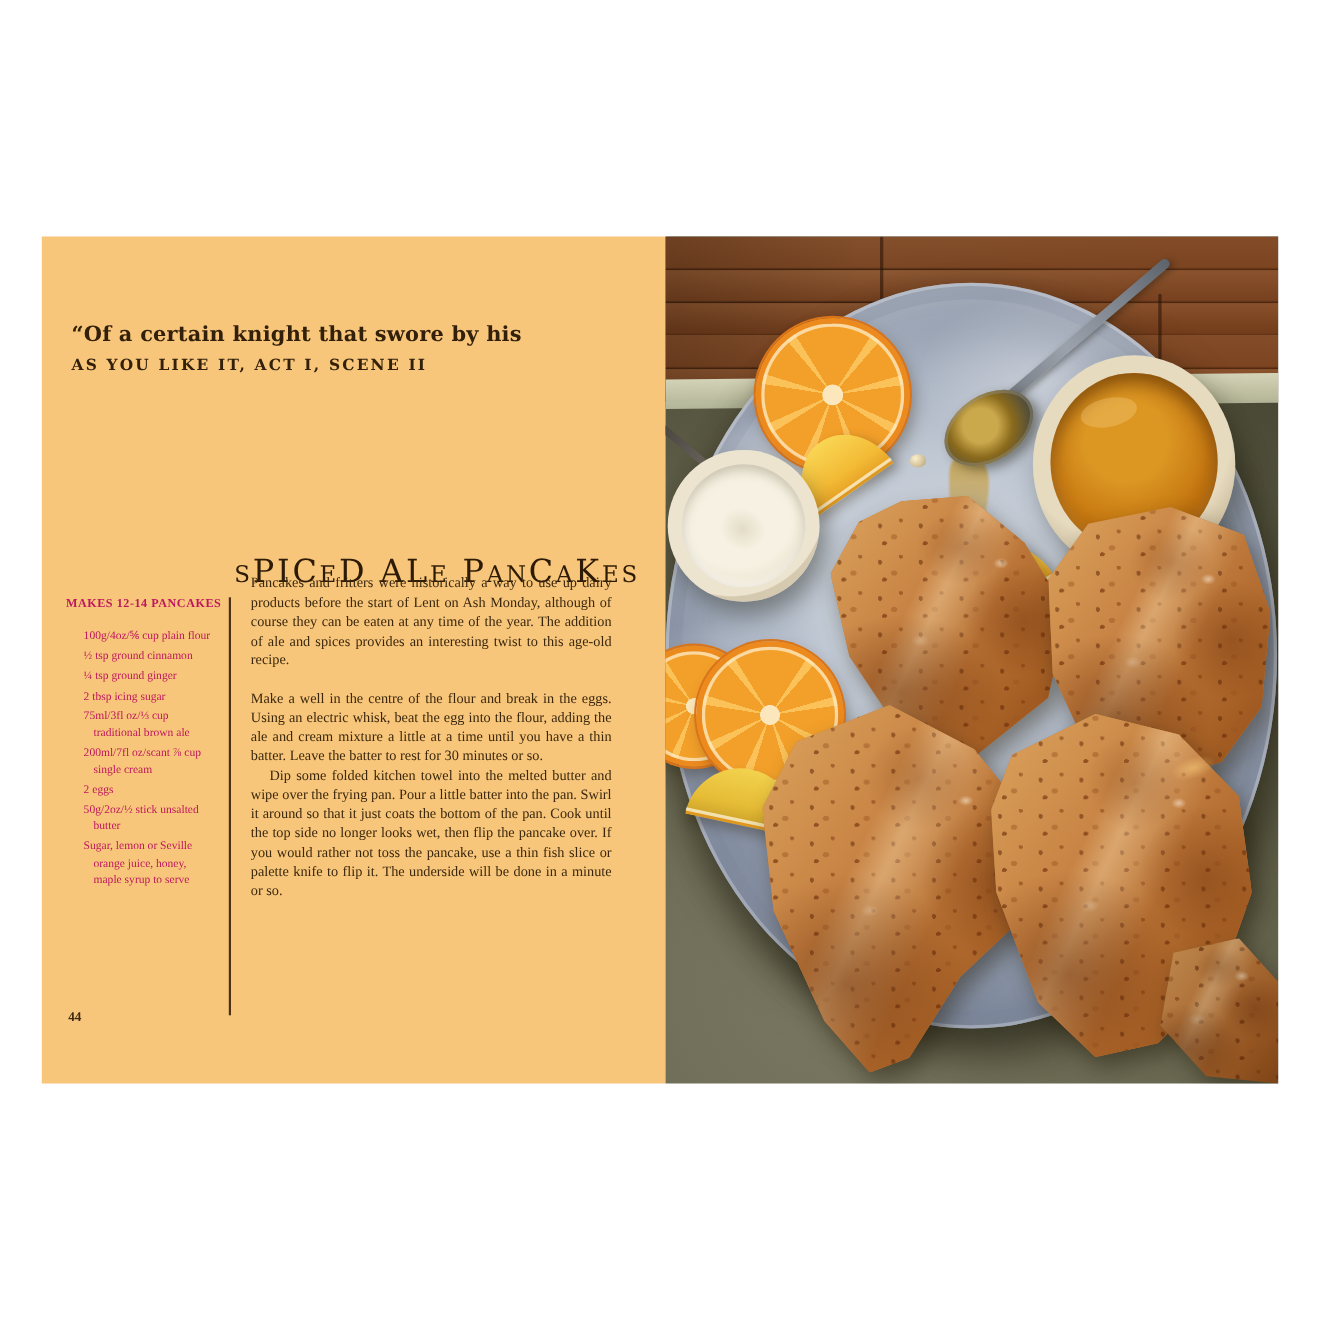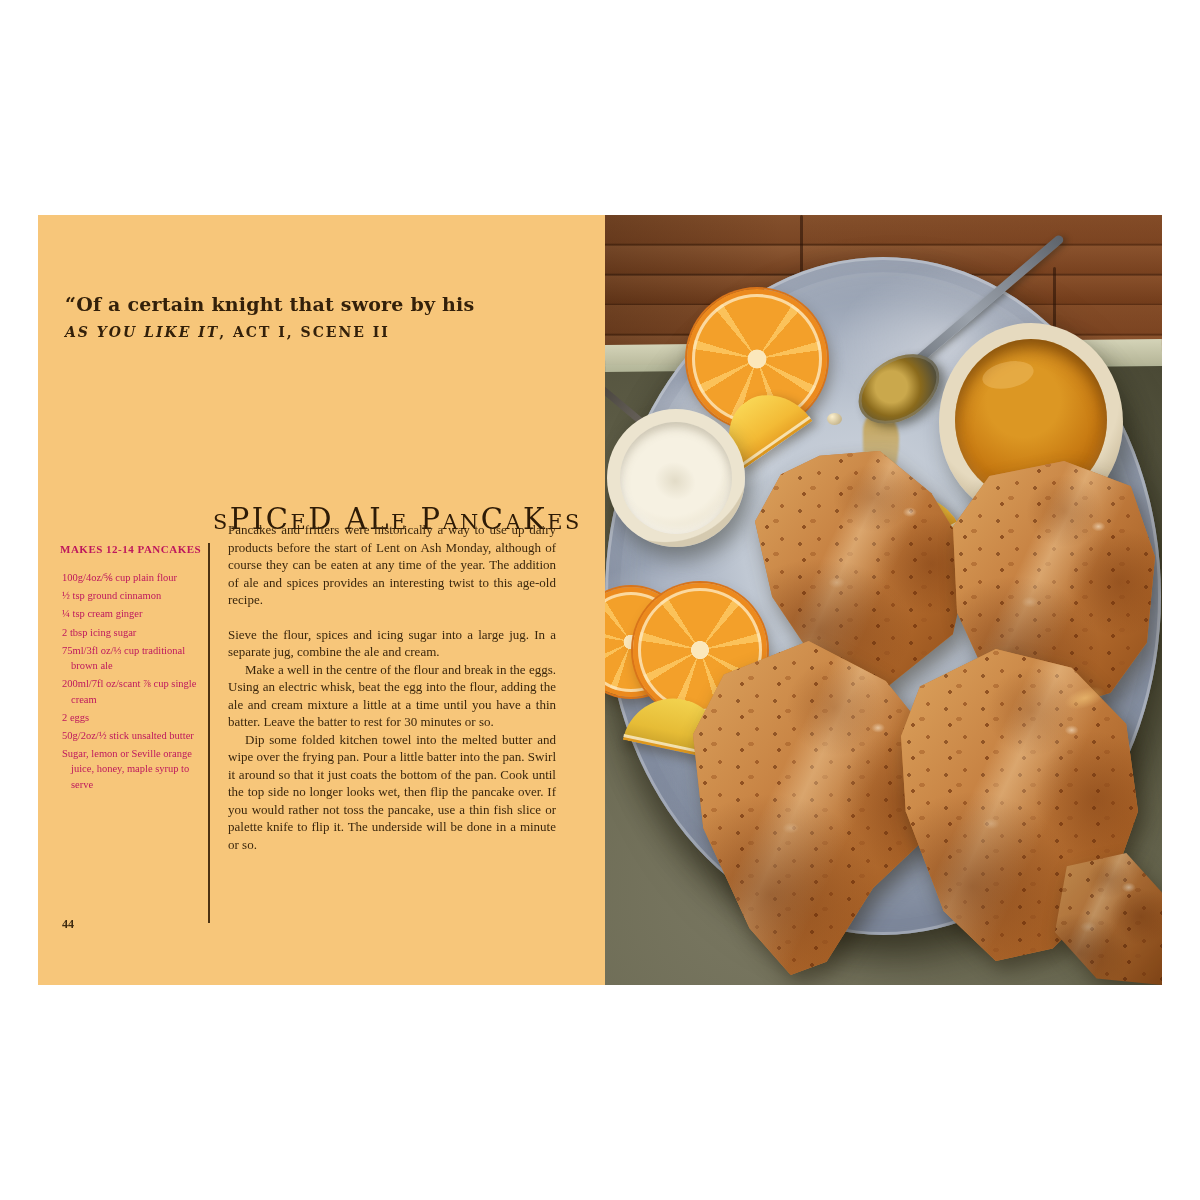--- a/index.html
+++ b/index.html
@@ -8,28 +8,28 @@
     font-family:"Liberation Serif", serif;color:#3c280e;overflow:hidden;
   }
   .spread{position:absolute;left:38px;top:215px;width:1124px;height:770px;padding-left:32px;}
 
   
   .page-left{position:absolute;left:0;top:0;width:567px;height:770px;background:#f7c67a;}
   .quote{position:absolute;left:27px;top:76px;width:430px;
     font-family:"DejaVu Serif", serif;font-weight:bold;font-size:19px;line-height:1.4;
     color:#33200a;letter-spacing:.2px;}
   .quote-src{margin-top:5px;font-size:14px;letter-spacing:2px;color:#33200a;}
-  .quote-src .play{font-style:italic;text-align:right;}
+  .quote-src .play{text-align:right;}
   .recipe-title{position:absolute;left:175px;top:268px;width:360px;text-align:center;
     font-family:"DejaVu Serif", serif;font-size:29px;letter-spacing:2.5px;color:#2e1b06;
     font-weight:normal;white-space:nowrap;}
   .recipe-title .t-sm{font-size:.72em;}
   .ing-col{position:absolute;left:22px;top:328px;width:152px;color:#be185d;}
   .yield{font-size:11px;font-weight:bold;letter-spacing:.5px;margin:0 0 15px 0;font-family:"Liberation Serif",serif;}
-  .ing-list{list-style:none;margin:2px;padding:0;font-size:10.5px;line-height:1.45;}
+  .ing-list{list-style:none;margin:16px;padding:0;font-size:10.5px;line-height:1.45;}
   .ing-list li{padding-left:9px;text-indent:-9px;margin:0 0 3px 0;}
   .vrule{position:absolute;left:170px;top:328px;width:2px;height:380px;background:#4c3212;}
   .body-col{position:absolute;left:190px;top:306px;width:328px;
     font-size:13px;line-height:17.5px;text-align:justify;color:#3b270d;}
   .body-col .intro{margin:0 0 17px 0;}
   .steps p{margin:0;text-indent:17px;}
   .steps p:first-child{text-indent:0;}
   .pageno{position:absolute;left:24px;top:702px;font-size:12px;font-weight:bold;color:#3e2a10;}
 
   
@@ -172,36 +172,35 @@
       </div>
     </div>
 
     <h1 class="recipe-title"><span class="t-sm">S</span><span>P</span><span>I</span><span>C</span><span class="t-sm">E</span><span>D</span><span> </span><span>A</span><span>L</span><span class="t-sm">E</span><span> </span><span>P</span><span class="t-sm">A</span><span class="t-sm">N</span><span>C</span><span class="t-sm">A</span><span>K</span><span class="t-sm">E</span><span class="t-sm">S</span></h1>
 
     <div class="ing-col">
       <p class="yield">MAKES 12-14 PANCAKES</p>
       <ul class="ing-list">
         <li>100g/4oz/⅚ cup plain flour</li>
         <li>½ tsp ground cinnamon</li>
-        <li>¼ tsp cream ginger</li>
+        <li>¼ tsp ground ginger</li>
         <li>2 tbsp icing sugar</li>
         <li>75ml/3fl oz/⅓ cup traditional brown ale</li>
         <li>200ml/7fl oz/scant ⅞ cup single cream</li>
         <li>2 eggs</li>
         <li>50g/2oz/½ stick unsalted butter</li>
         <li>Sugar, lemon or Seville orange juice, honey, maple syrup to serve</li>
       </ul>
     </div>
 
     <div class="vrule"></div>
 
     <div class="body-col">
       <p class="intro">Pancakes and fritters were historically a way to use up dairy products before the start of Lent on Ash Monday, although of course they can be eaten at any time of the year. The addition of ale and spices provides an interesting twist to this age-old recipe.</p>
       <div class="steps">
-        <p>Sieve the flour, spices and icing sugar into a large jug. In a separate jug, combine the ale and cream.</p>
         <p>Make a well in the centre of the flour and break in the eggs. Using an electric whisk, beat the egg into the flour, adding the ale and cream mixture a little at a time until you have a thin batter. Leave the batter to rest for 30 minutes or so.</p>
         <p>Dip some folded kitchen towel into the melted butter and wipe over the frying pan. Pour a little batter into the pan. Swirl it around so that it just coats the bottom of the pan. Cook until the top side no longer looks wet, then flip the pancake over. If you would rather not toss the pancake, use a thin fish slice or palette knife to flip it. The underside will be done in a minute or so.</p>
       </div>
     </div>
 
     <div class="pageno">44</div>
   </div>
 
   <div class="page-right" title="Folded spiced ale pancakes dusted with sugar on a weathered pewter platter, with orange slices, lemon wedges, a bowl of white sugar with a spoon, and a ceramic bowl of golden honey with a drizzling spoon, set on a wooden table and olive-green cloth">
     <div class="wood"></div>

